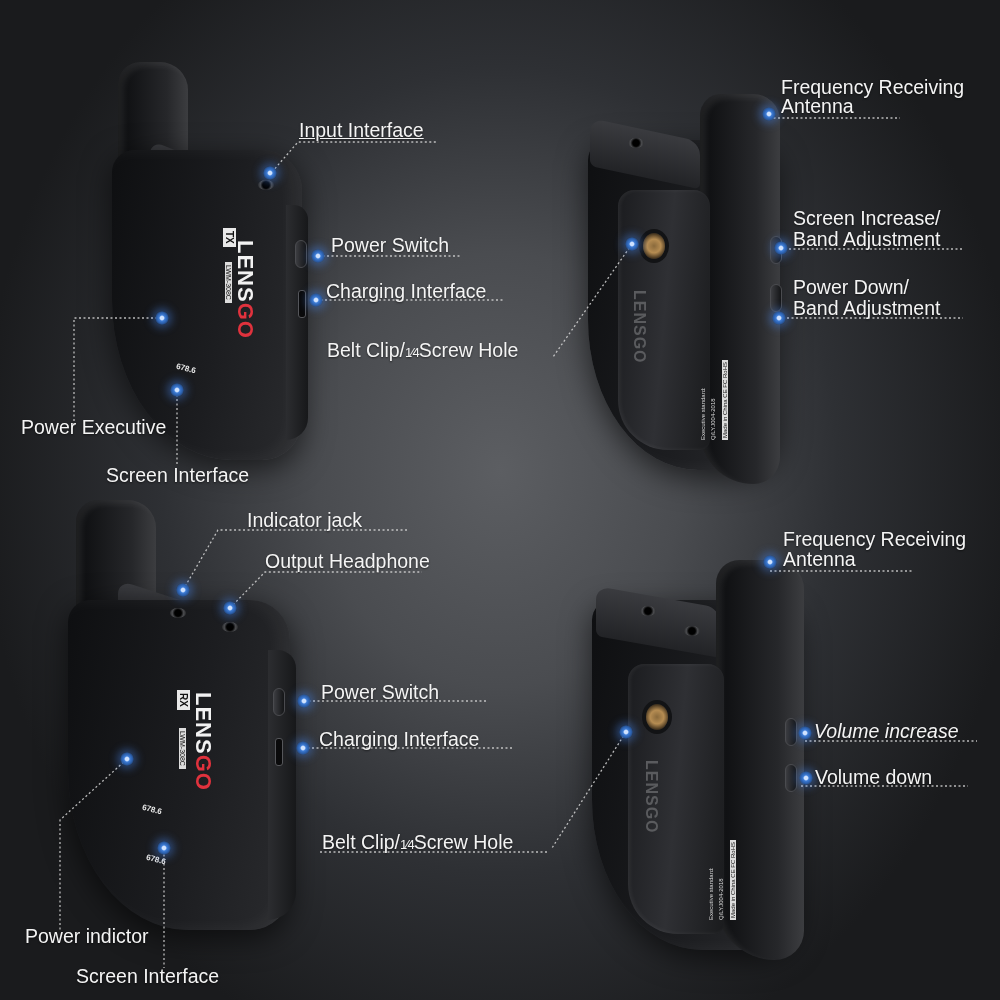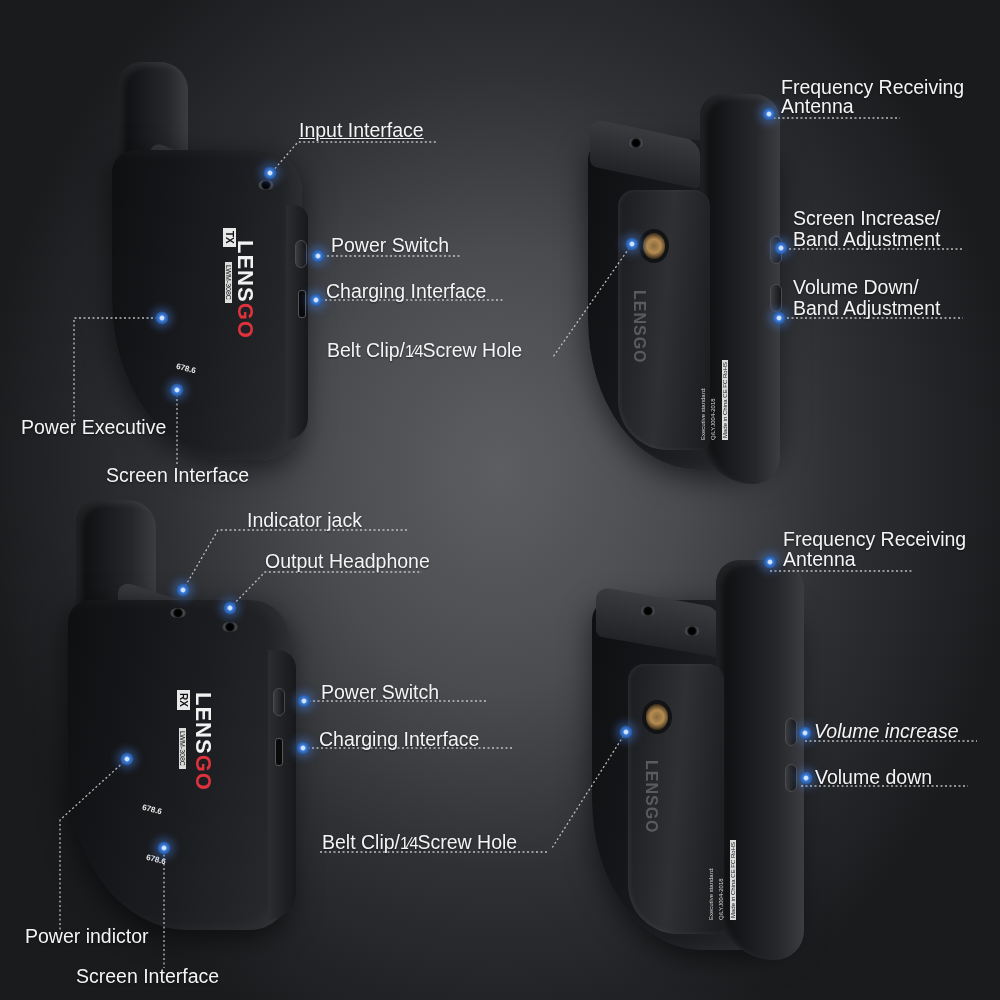--- a/index.html
+++ b/index.html
@@ -82,21 +82,21 @@
   
   .marker {
     position: absolute; width: 14px; height: 14px; margin: -7px 0 0 -7px; border-radius: 50%;
     background: radial-gradient(circle, #cfe2ff 0 18%, #3d7cd6 30%, #2a5da8 55%, rgba(60,120,220,0.25) 75%, rgba(60,120,220,0) 100%);
     box-shadow: 0 0 8px 3px rgba(70,130,230,0.45);
   }
   .label {
     position: absolute; color: #f4f4f4; font-size: 19.5px; line-height: 21px; white-space: nowrap;
     text-shadow: 0 1px 2px rgba(0,0,0,0.55);
   }
-  .frac { font-size: 16px; letter-spacing: -1px; }
+  .frac { font-size: 13px; letter-spacing: -1px; }
   svg.leaders { position: absolute; inset: 0; width: 1000px; height: 1000px; pointer-events: none; }
   svg.leaders line, svg.leaders polyline {
     stroke: #d6d6d6; stroke-width: 1.3; stroke-dasharray: 2 2.5; fill: none; opacity: 0.85;
   }
 </style>
 </head>
 <body>
 
 <div class="stage">
 
@@ -215,21 +215,21 @@
   <div class="label" style="left:331px;top:235px;">Power Switch</div>
   <div class="label" style="left:326px;top:281px;">Charging Interface</div>
   <div class="label" style="left:21px;top:417px;">Power Executive</div>
   <div class="label" style="left:106px;top:465px;">Screen Interface</div>
   <div class="label" style="left:327px;top:340px;"><span>Belt Clip/</span><span class="frac">1⁄4</span><span>Screw Hole</span></div>
 
   <div class="label" style="left:781px;top:77px;">Frequency Receiving</div>
   <div class="label" style="left:781px;top:96px;">Antenna</div>
   <div class="label" style="left:793px;top:208px;">Screen Increase/</div>
   <div class="label" style="left:793px;top:229px;">Band Adjustment</div>
-  <div class="label" style="left:793px;top:277px;">Volume Down/</div>
+  <div class="label" style="left:793px;top:277px;">Power Down/</div>
   <div class="label" style="left:793px;top:298px;">Band Adjustment</div>
 
   <div class="label" style="left:247px;top:510px;">Indicator jack</div>
   <div class="label" style="left:265px;top:551px;">Output Headphone</div>
   <div class="label" style="left:321px;top:682px;">Power Switch</div>
   <div class="label" style="left:319px;top:729px;">Charging Interface</div>
   <div class="label" style="left:25px;top:926px;">Power indictor</div>
   <div class="label" style="left:76px;top:966px;">Screen Interface</div>
   <div class="label" style="left:322px;top:832px;"><span>Belt Clip/</span><span class="frac">1⁄4</span><span>Screw Hole</span></div>
 

